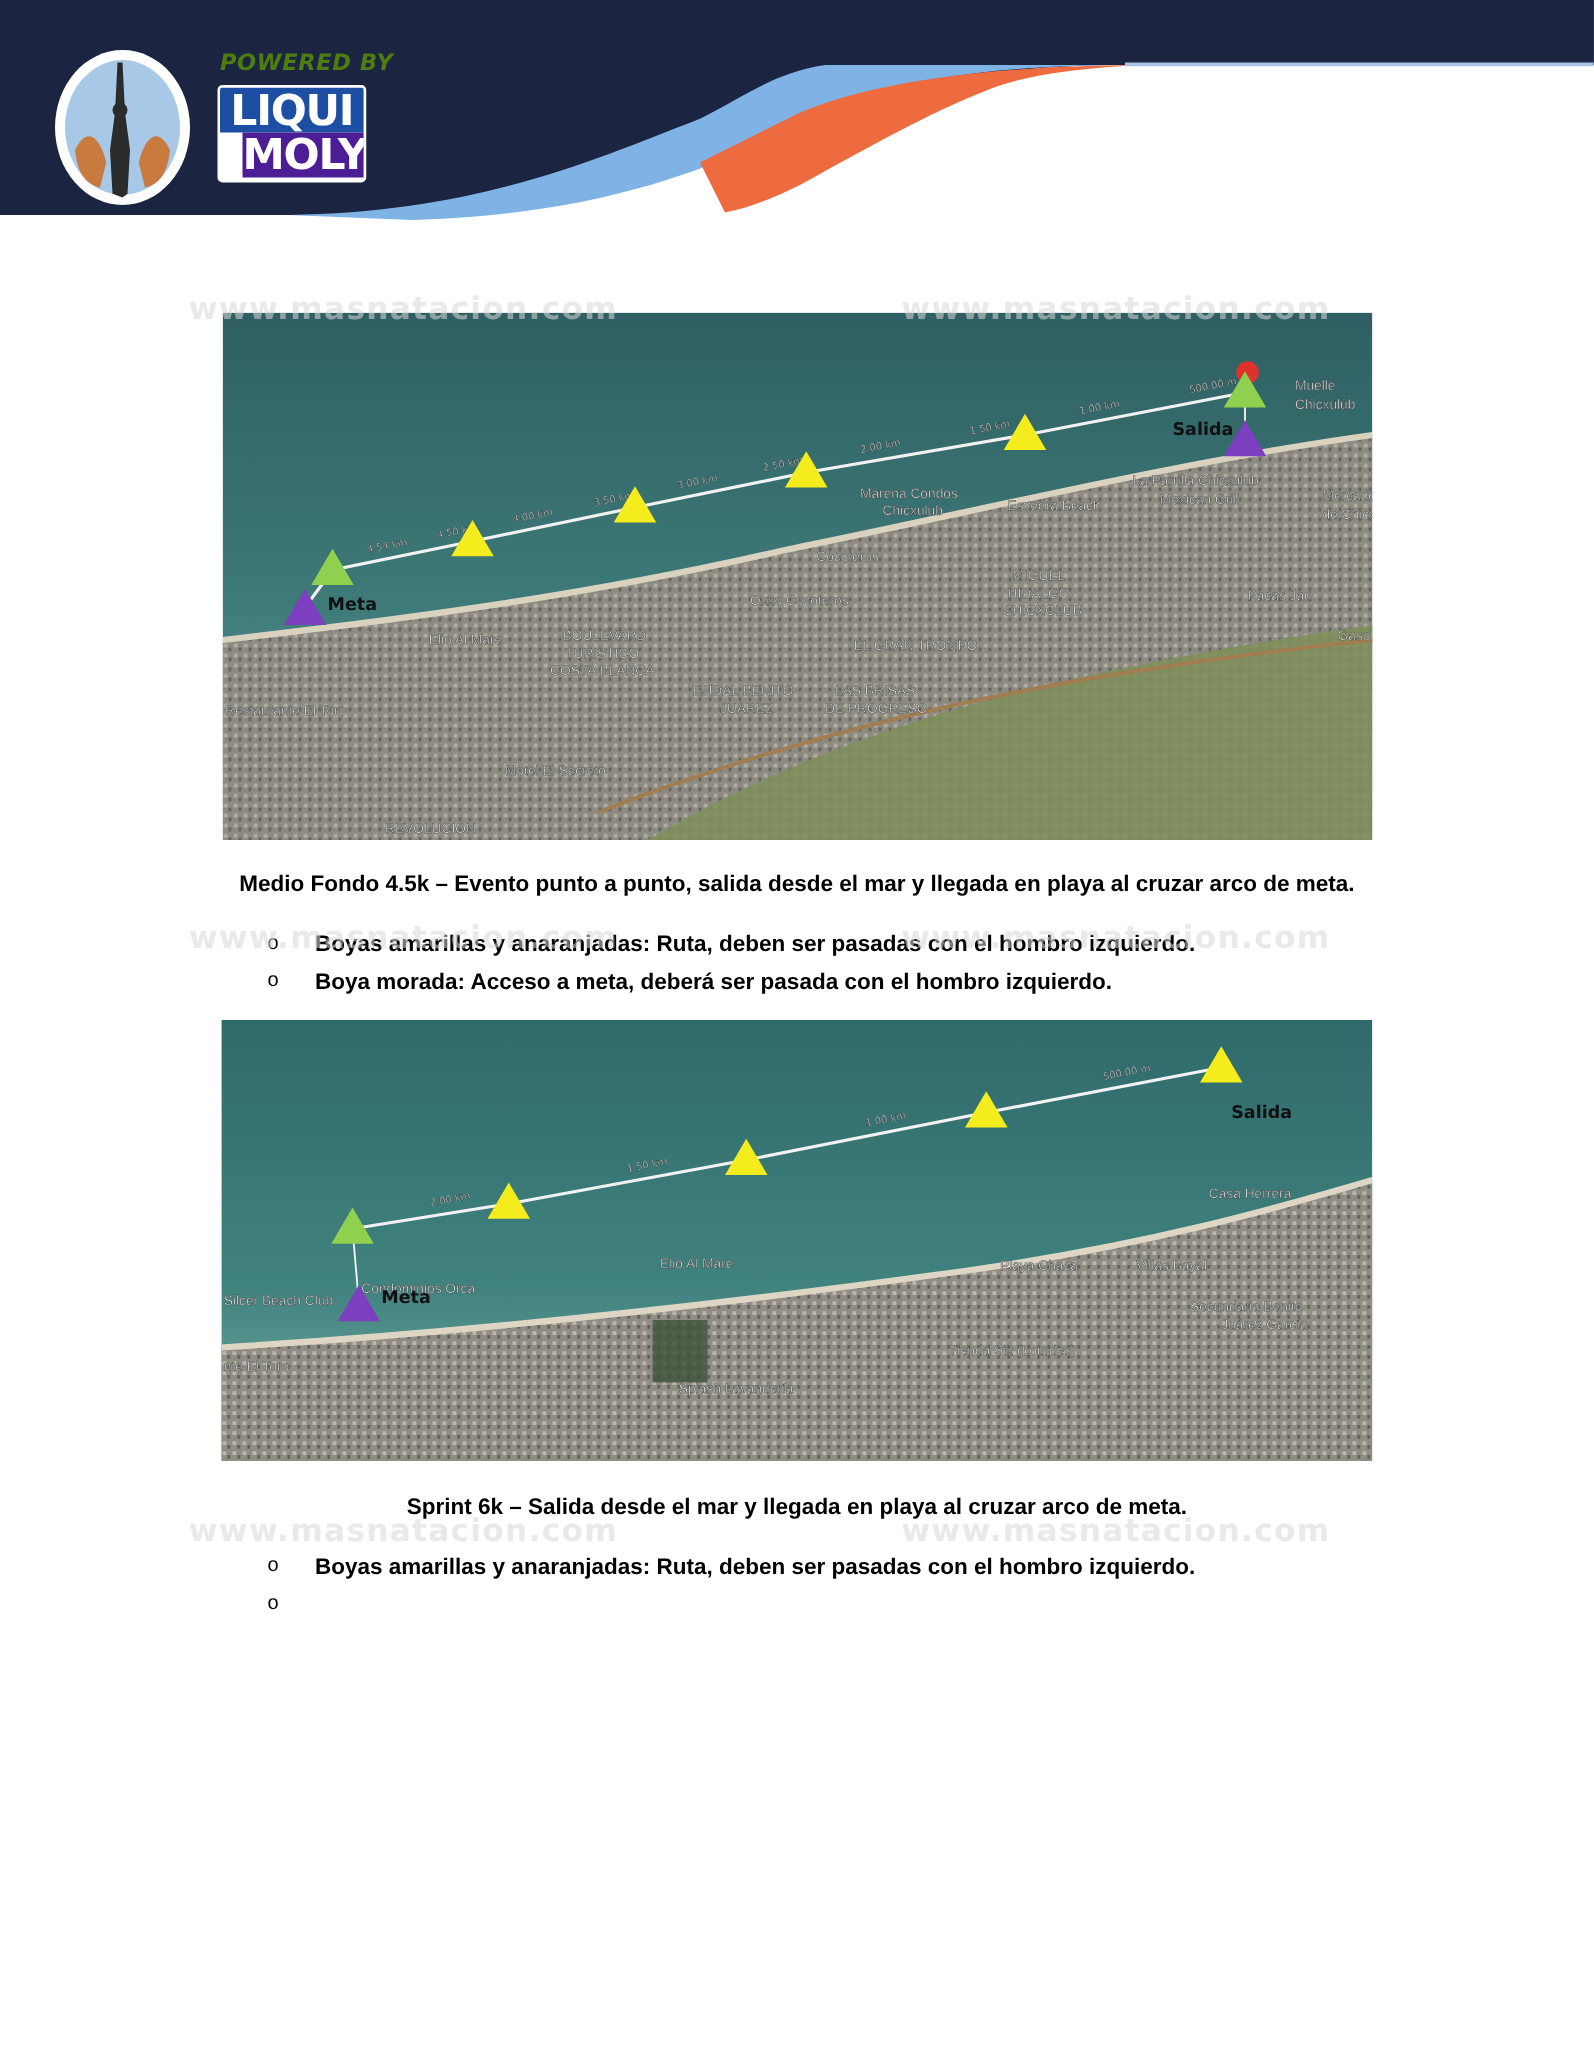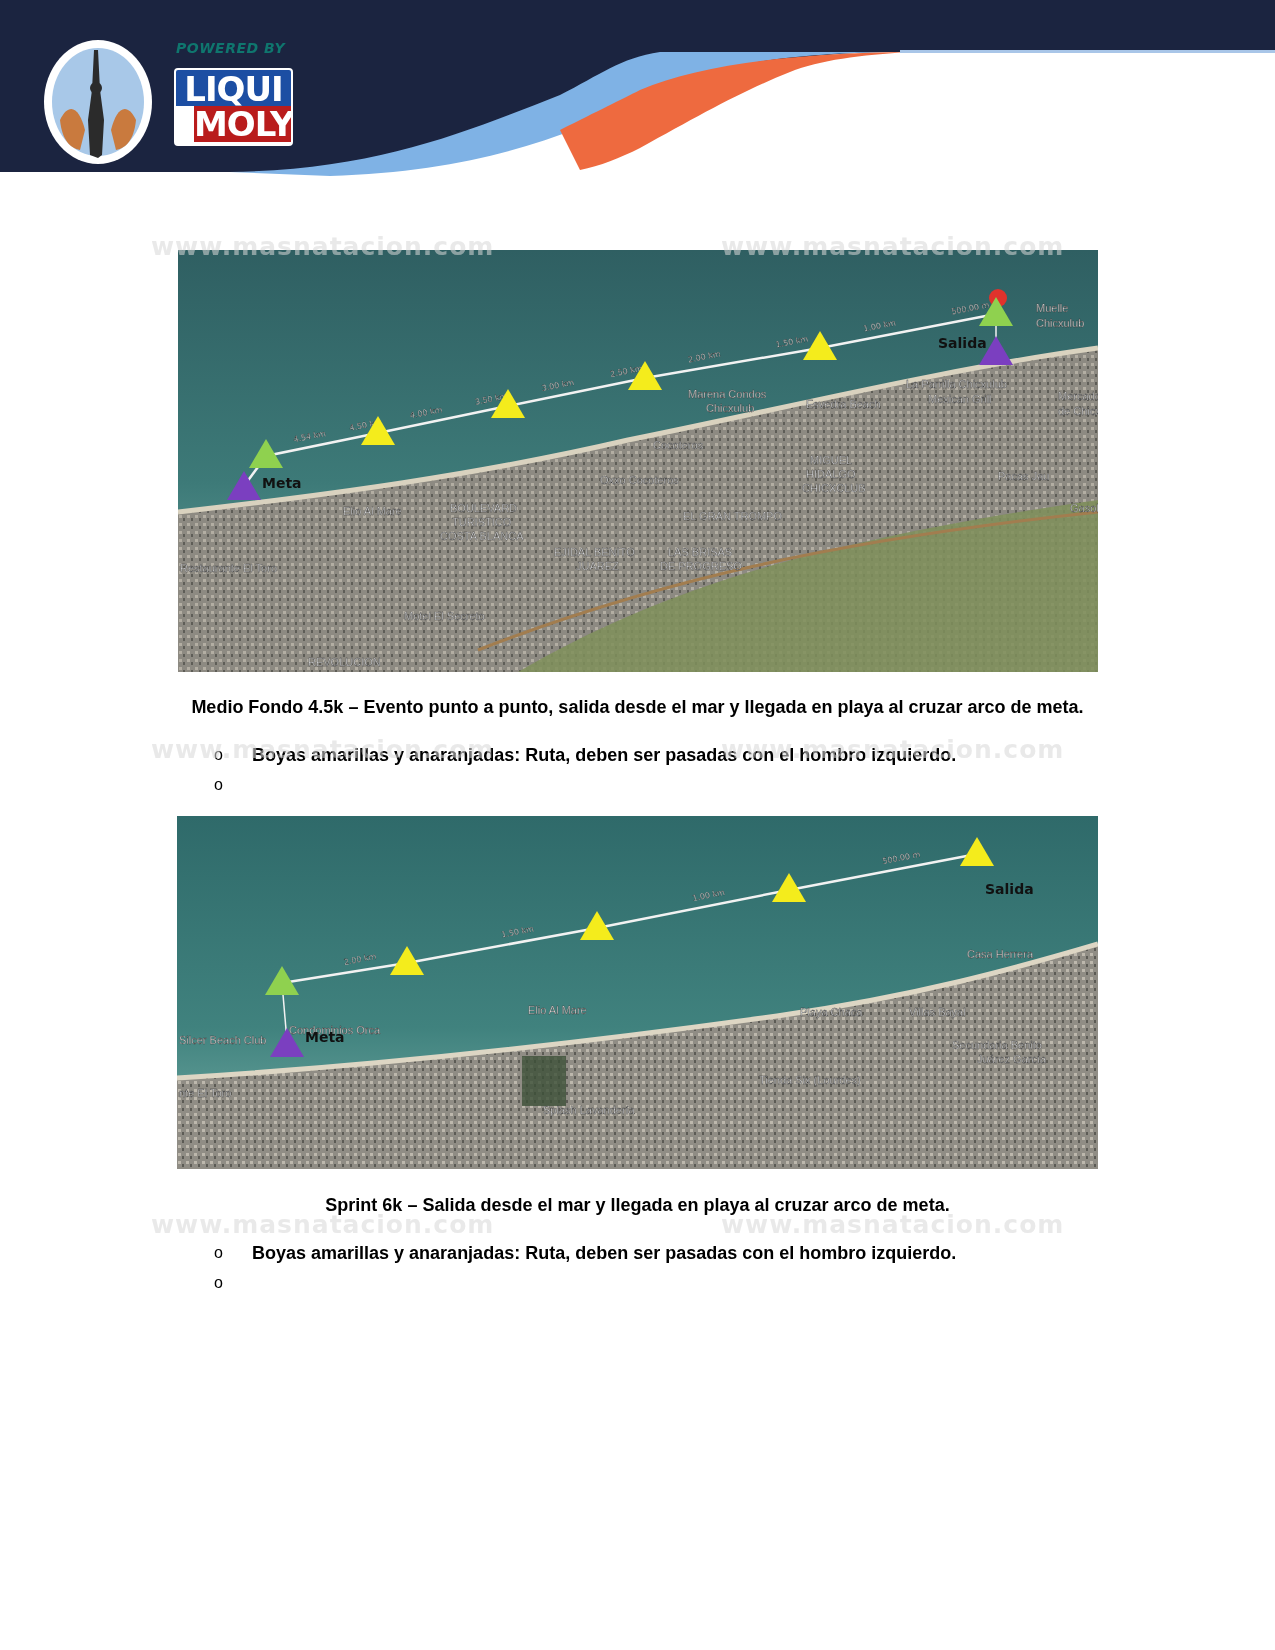--- a/index.html
+++ b/index.html
@@ -3,28 +3,28 @@
 <meta charset="utf-8">
 <style>
   html, body { margin: 0; padding: 0; background: #ffffff; }
   body { width: 1275px; height: 1650px; position: relative; overflow: hidden;
          font-family: "Liberation Sans", "DejaVu Sans", sans-serif; }
 
   
   .header { position: absolute; left: 0; top: 0; width: 1275px; height: 180px; }
   .header svg { display: block; }
   .logo-badge { position: absolute; left: 40px; top: 30px; width: 116px; height: 138px; }
-  .powered-by { position: absolute; left: 176px; top: 40px; color: #0f766e; font-weight: bold;
-                font-style: italic; font-size: 14px; letter-spacing: 0.5px;
+  .powered-by { position: absolute; left: 176px; top: 40px; color: #4d7c0f; font-weight: bold;
+                font-style: italic; font-size: 18px; letter-spacing: 0.5px;
                 font-family: "DejaVu Sans", sans-serif; }
   .lm-logo { position: absolute; left: 174px; top: 68px; width: 115px; height: 74px;
              border: 2px solid #ffffff; border-radius: 4px; overflow: hidden; background: #fff; }
   .lm-top { height: 36px; background: #1c4ea3; color: #fff; font-weight: bold; font-size: 34px;
             line-height: 38px; text-align: center; font-family: "DejaVu Sans", sans-serif; letter-spacing: -1px; }
-  .lm-bot { height: 36px; background: #b91c1c; color: #fff; font-weight: bold; font-size: 34px;
+  .lm-bot { height: 36px; background: #4c1d95; color: #fff; font-weight: bold; font-size: 34px;
             line-height: 36px; text-align: center; font-family: "DejaVu Sans", sans-serif; letter-spacing: -1px; margin-left: 18px; }
 
   
   .watermark { position: absolute; color: #d8d8d8; font-weight: bold; font-size: 25px;
                font-family: "DejaVu Sans", sans-serif; letter-spacing: 1px; opacity: 0.55;
                z-index: 5; pointer-events: none; white-space: nowrap; margin-left: 33px; }
 
   
   .map { position: absolute; overflow: hidden; }
   .map svg { display: block; }
@@ -162,21 +162,21 @@
         <polygon points="66,221 49,249.9 83,249.9" fill="#7b3fc0"></polygon>
       </g>
     <text x="760" y="98" font-family="DejaVu Sans, sans-serif" font-weight="bold" font-size="14" fill="#111">Salida</text>
     <text x="84" y="238" font-family="DejaVu Sans, sans-serif" font-weight="bold" font-size="14" fill="#111">Meta</text>
   </svg>
 </div>
 
 <div class="caption" style="top:697px;">Medio Fondo 4.5k – Evento punto a punto, salida desde el mar y llegada en playa al cruzar arco de meta.</div>
 <ul class="bullets" style="top:740px;">
   <li><span class="bullet-mark">o</span><span>Boyas amarillas y anaranjadas: Ruta, deben ser pasadas con el hombro izquierdo.</span></li>
-  <li><span class="bullet-mark">o</span></li>
+  <li><span class="bullet-mark">o</span><span>Boya morada: Acceso a meta, deberá ser pasada con el hombro izquierdo.</span></li>
 </ul>
 
 <div class="map" id="map2">
   <svg id="map2-svg" width="921" height="353" viewBox="0 0 921 353">
     <defs>
       <linearGradient id="sea2" x1="0" y1="0" x2="0" y2="1">
         <stop offset="0" stop-color="#2f6a6a"></stop>
         <stop offset="0.6" stop-color="#40827e"></stop>
         <stop offset="1" stop-color="#78b0a8"></stop>
       </linearGradient>

